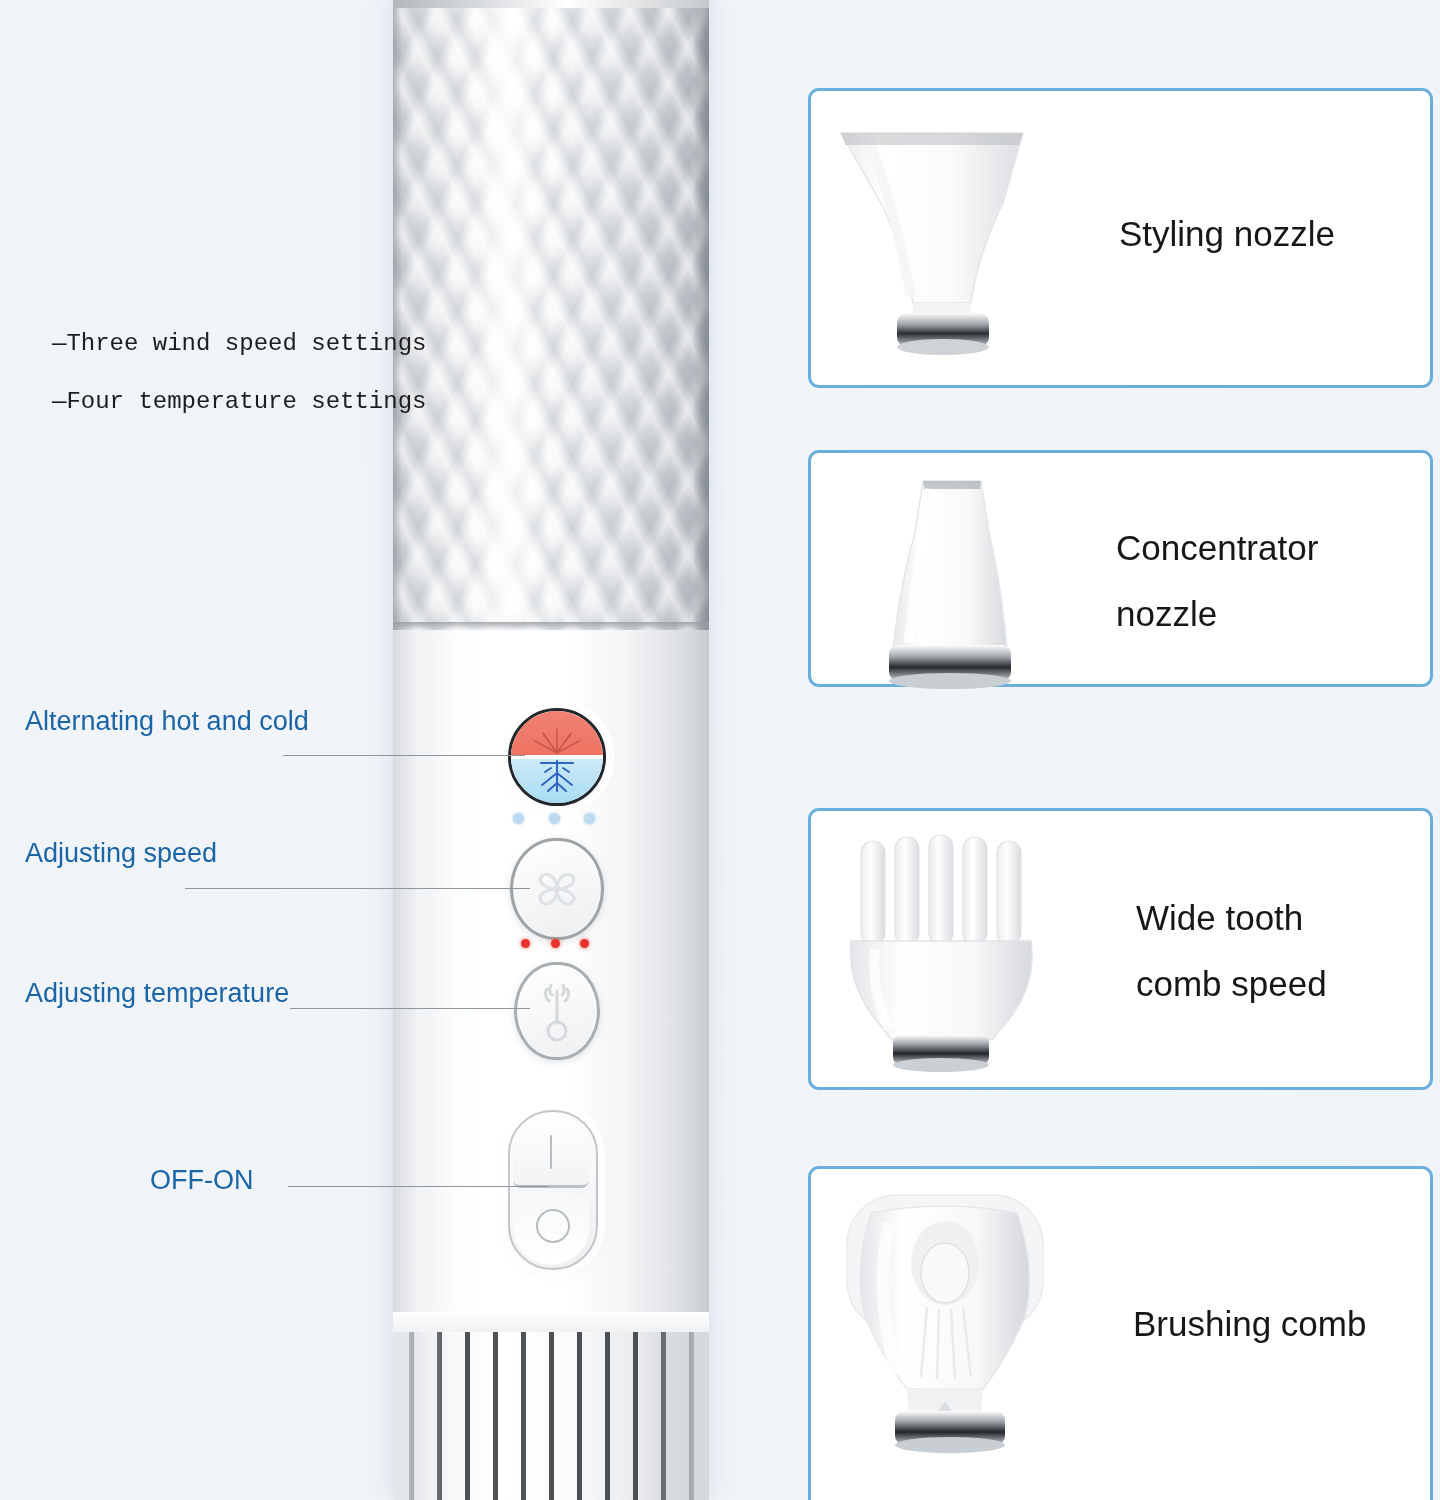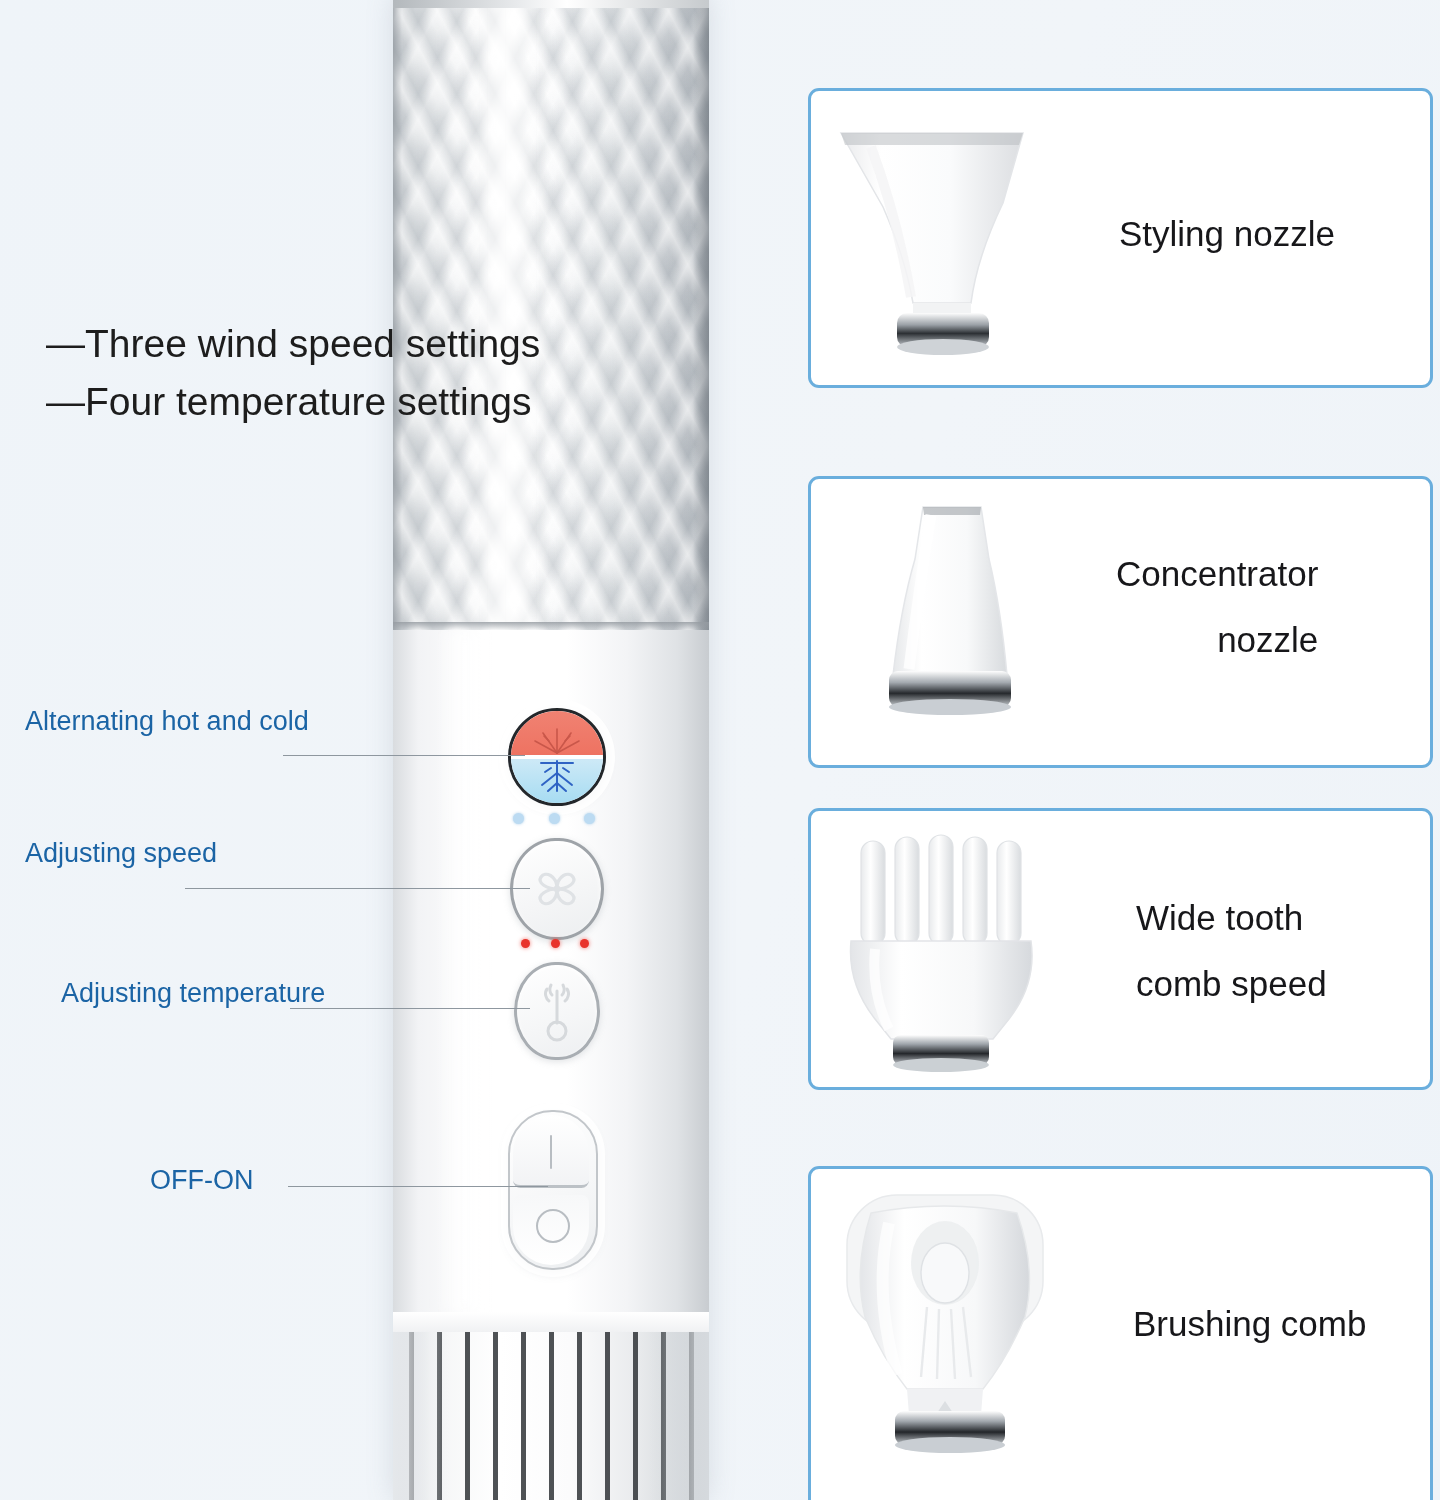--- a/index.html
+++ b/index.html
@@ -266,42 +266,42 @@
     font-family: "Liberation Sans", sans-serif;
     font-weight: bold;
     font-size: 42px;
     letter-spacing: 0.4px;
     line-height: 1.0;
   }
   .title .l2 { display:block; margin-top: 38px; }
 
   .bullets {
     position: absolute;
-    left: 46px;
+    left: 52px;
     top: 315px;
     z-index: 12;
     color: #1d1d1d;
-    font-size: 39px;
+    font-size: 24px;
     line-height: 58px;
-    font-family: Liberation Sans, sans-serif;
+    font-family: Liberation Mono, monospace;
   }
   .bullets div { white-space: nowrap; }
 
   
   .callout {
     position: absolute;
     z-index: 12;
     color: #1b64a5;
     font-size: 27px;
     font-family: "Liberation Sans", sans-serif;
     white-space: nowrap;
   }
   .c1 { left: 25px;  top: 706px; }
   .c2 { left: 25px;  top: 838px; }
-  .c3 { left: 25px;  top: 978px; margin-left: 36px; }
+  .c3 { left: 25px;  top: 978px; }
   .c4 { left: 150px; top: 1165px; }
 
   .leader {
     position: absolute;
     height: 0;
     border-top: 1.6px solid #8e979f;
     z-index: 11;
   }
   .l1 { left: 283px; top: 755px;  width: 242px; }
   .l2l{ left: 185px; top: 888px;  width: 345px; }
@@ -313,21 +313,21 @@
     position: absolute;
     left: 808px;
     width: 625px;
     background: #ffffff;
     border: 3px solid #6aaedd;
     border-radius: 11px;
     box-sizing: border-box;
     z-index: 9;
   }
   .b1 { top: 88px;   height: 300px; }
-  .b2 { top: 476px;  height: 292px; text-align: right; }
+  .b2 { top: 450px;  height: 237px; }
   .b3 { top: 808px;  height: 282px; }
   .b4 { top: 1166px; height: 402px; }
 
   .abox .alabel {
     position: absolute;
     color: #17171a;
     font-size: 35px;
     font-family: "Liberation Sans", sans-serif;
     line-height: 66px;
     white-space: pre-line;

